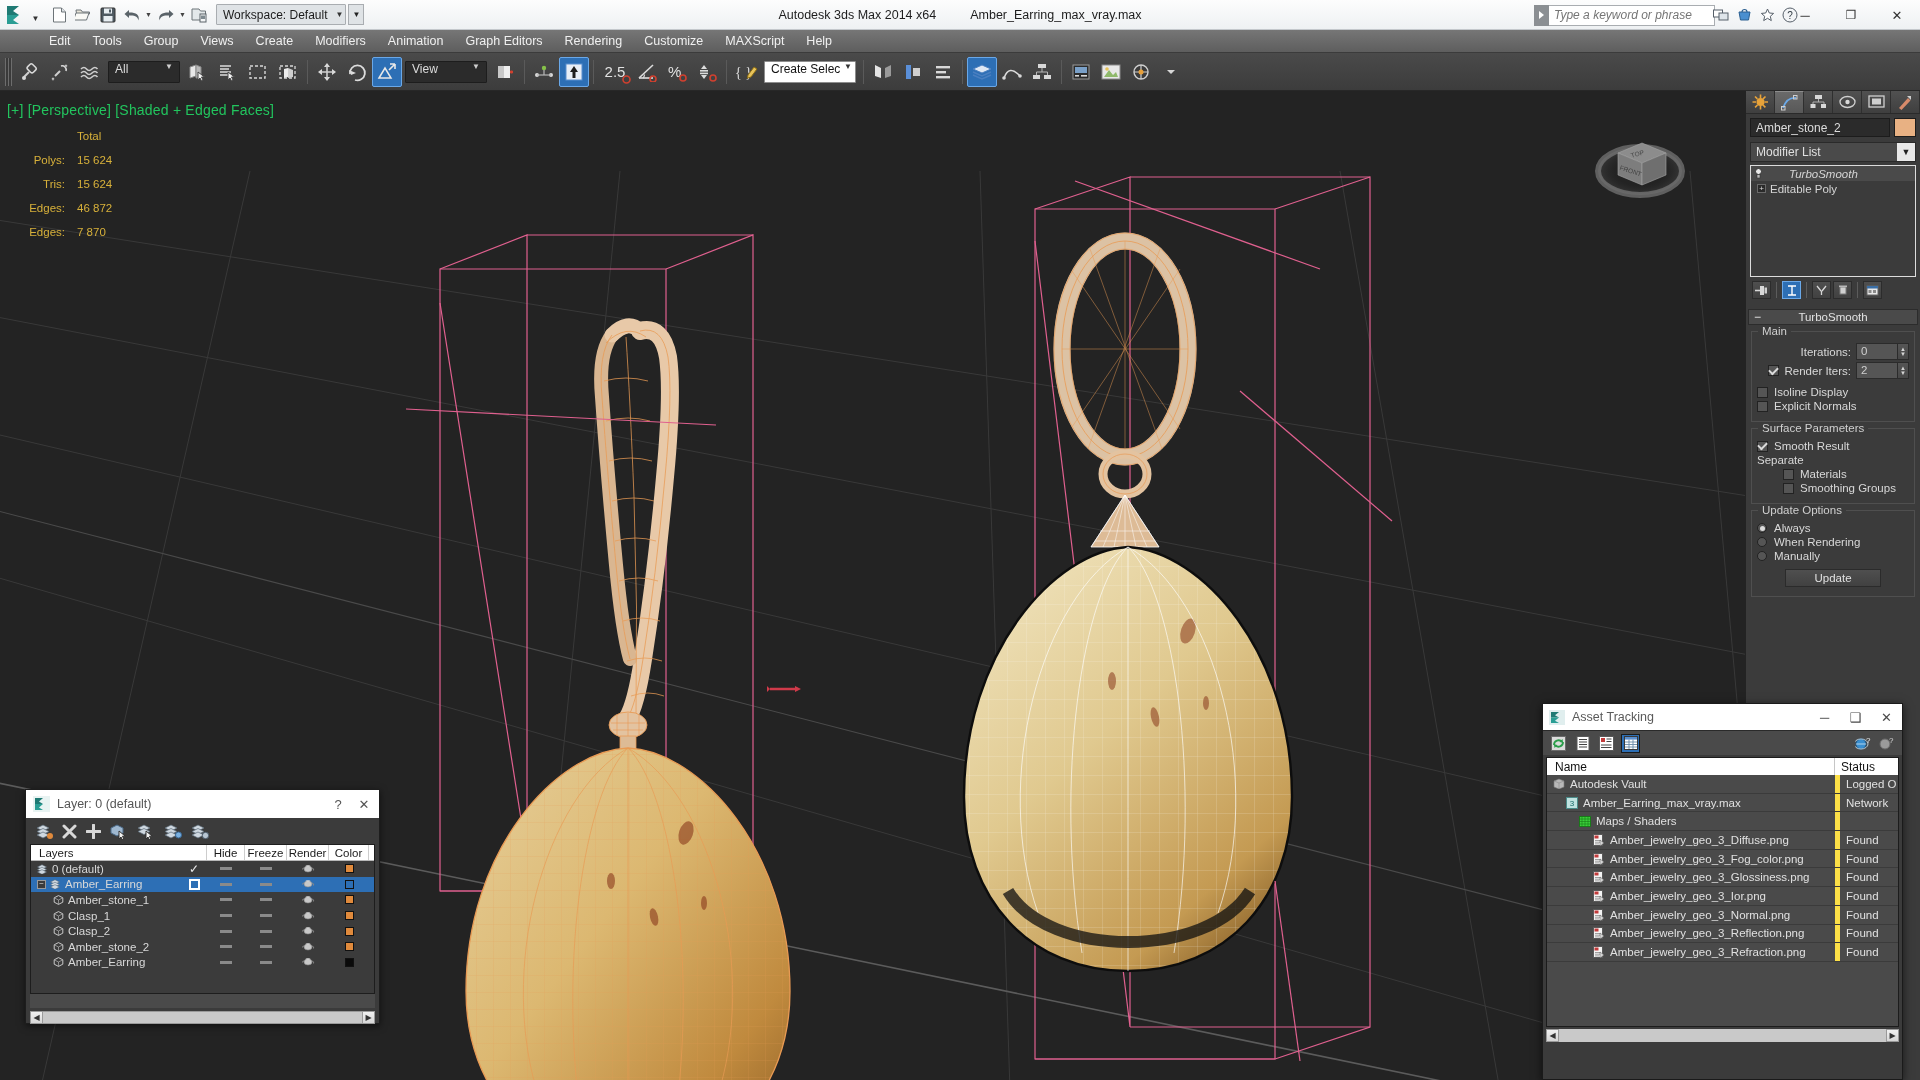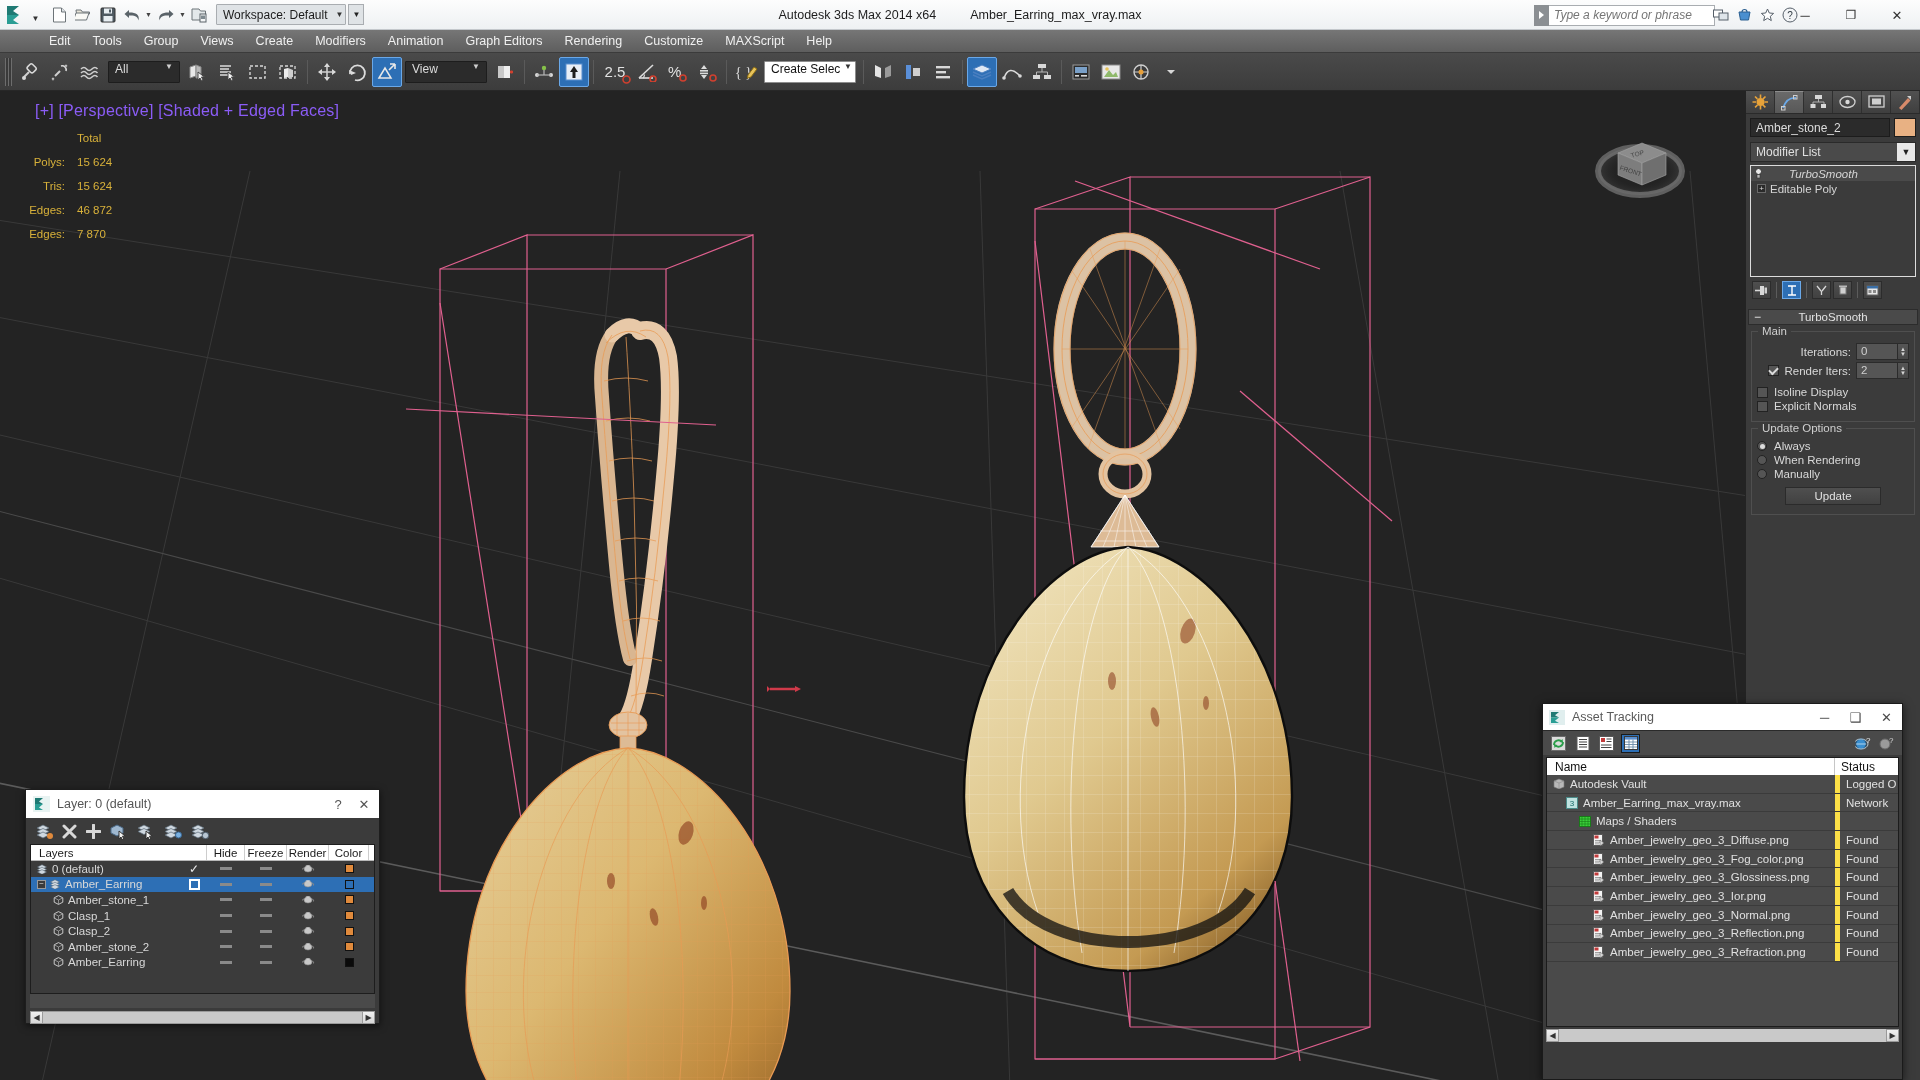--- a/index.html
+++ b/index.html
@@ -62,21 +62,21 @@
   .tcombo.light{background:#fff;border:1px solid #8d8d8d;}
   .tcombo.light span{color:#111;}
   .tcombo.light .cv{color:#333;}
   .tnum{font-size:15px;color:#e2e2e2;}
 
   
   .viewport{position:absolute;left:0;top:91px;width:1745px;height:989px;
     background:#232323;overflow:hidden;}
   .vpstats{position:absolute;left:7px;top:11px;font-size:12px;color:#e0e0e0;
     pointer-events:none;}
-  .vplabel{font-size:16px;color:#8b5cf6;margin-bottom:12px;letter-spacing:.2px;margin-left:28px;}
+  .vplabel{font-size:14px;color:#22c55e;margin-bottom:12px;letter-spacing:.2px;}
   .statgrid{display:grid;grid-template-columns:58px auto;row-gap:2px;column-gap:10px;
     font-size:11.5px;color:#d8b13a;gap:12px;}
   .statgrid .lbl{text-align:right;color:#d8b13a;}
   .statgrid .hdr{color:#d8b13a;}
   .viewcube{position:absolute;right:55px;top:22px;width:100px;height:100px;}
   .vp-leftbar{position:absolute;left:0;top:0;width:3px;height:100%;background:#8d7a28;}
 
   
   .cmdpanel{position:absolute;left:1745px;top:91px;width:175px;height:989px;
     background:#3b3b3b;border-left:1px solid #232323;}
@@ -875,20 +875,38 @@
       <div class="frow" style="margin-top:7px">
         <span class="cbx"></span>
         <span>Isoline Display</span>
       </div>
       <div class="frow">
         <span class="cbx"></span>
         <span>Explicit Normals</span>
       </div>
     </div>
 
+    <div class="grp">
+      <div class="t">Surface Parameters</div>
+      <div class="frow">
+        <span class="cbx ck"></span>
+        <span>Smooth Result</span>
+      </div>
+      <div class="frow">
+        <span>Separate</span>
+      </div>
+      <div class="frow" style="padding-left:26px">
+        <span class="cbx"></span>
+        <span>Materials</span>
+      </div>
+      <div class="frow" style="padding-left:26px">
+        <span class="cbx"></span>
+        <span>Smoothing Groups</span>
+      </div>
+    </div>
 
     <div class="grp">
       <div class="t">Update Options</div>
       <div id="updopts">
           <div class="frow">
             <span class="rdo ck"></span>
             <span>Always</span>
           </div>
           <div class="frow">
             <span class="rdo"></span>

